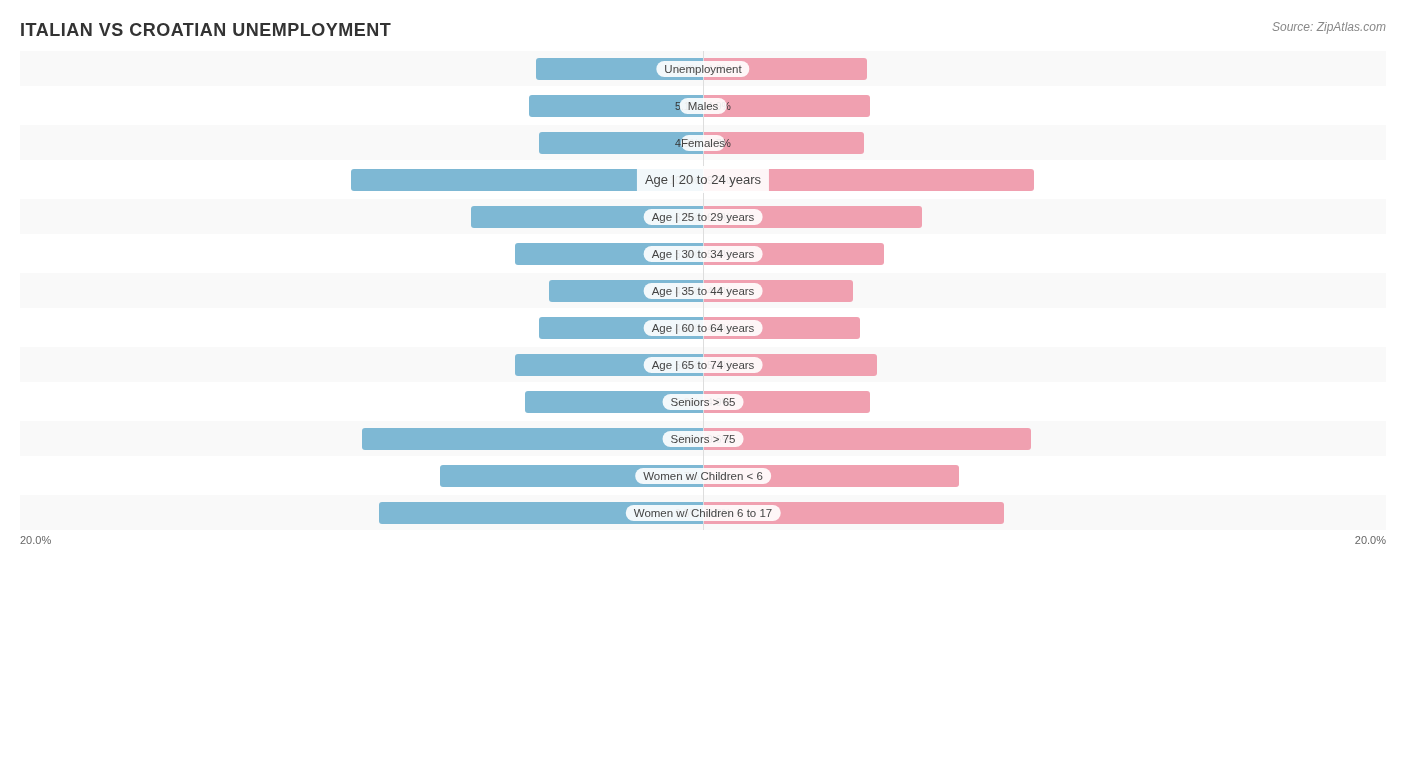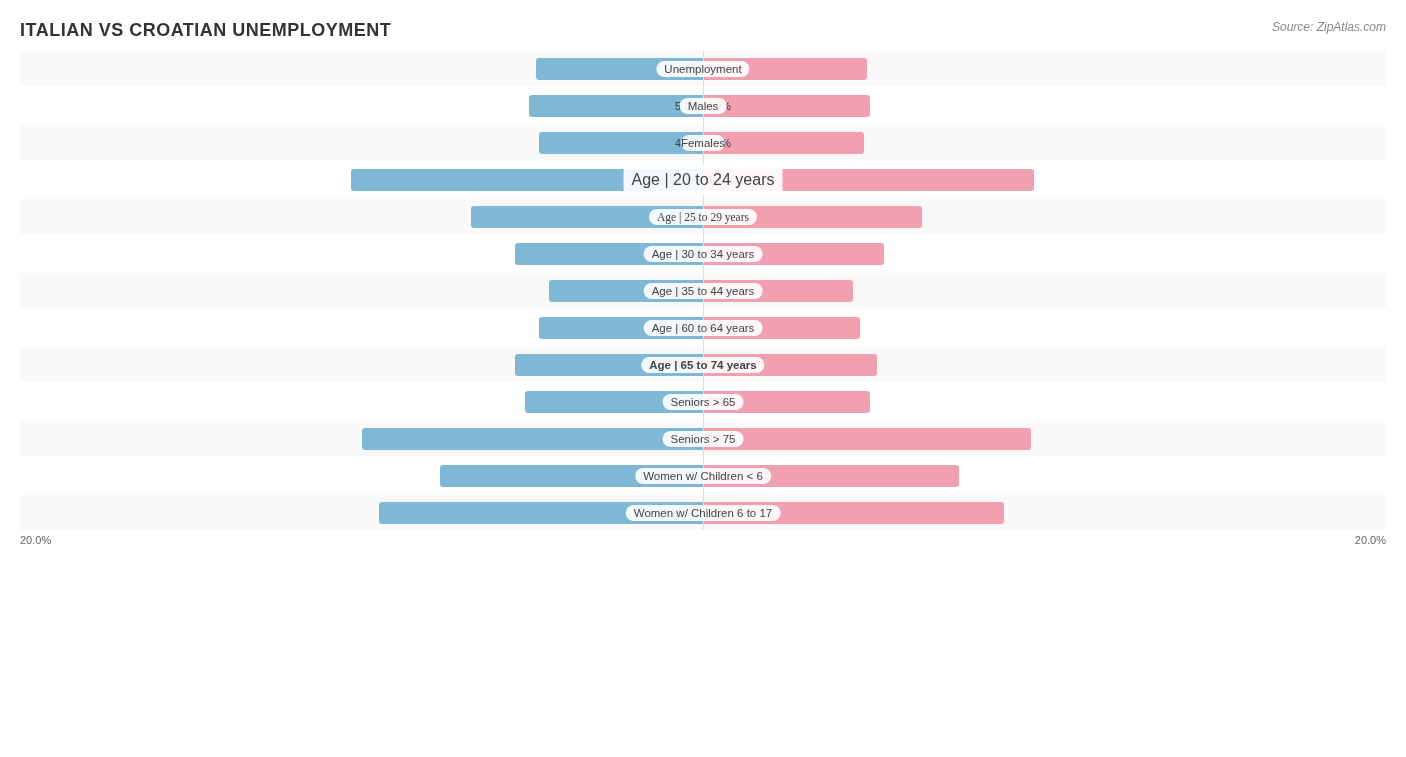--- a/index.html
+++ b/index.html
@@ -249,42 +249,42 @@
         border-radius:3px 0 0 3px;
         display:flex;
         align-items:center;
         justify-content:flex-end;
         padding-right:4px;
       ">
         <span style="font-size:10.5px;color:#333;white-space:nowrap;">10.3%</span>
       </div>
 
     </div>
-    <div class="label-center" style="position:absolute;left:50%;transform:translateX(-50%);z-index:10;background:rgba(255,255,255,0.9);padding:6px 8px;border-radius:2px;font-size:16px;color:#444;white-space:nowrap;">
+    <div class="label-center" style="position:absolute;left:50%;transform:translateX(-50%);z-index:10;background:rgba(255,255,255,0.9);padding:6px 8px;border-radius:2px;font-size:13px;color:#444;white-space:nowrap;">
       Age | 20 to 24 years
     </div>
     <div style="position:absolute; right:0; top:0; width:50%; height:100%; display:flex; align-items:center; justify-content:flex-start;">
       <div style="
         position:absolute;
         left:0;
         width:48.5%;
         height:22px;
         background:#f0a0b0;
         border-radius:0 3px 3px 0;
         display:flex;
         align-items:center;
         justify-content:flex-start;
         padding-left:4px;
       ">
         <span style="font-size:10.5px;color:#333;white-space:nowrap;">9.7%</span>
       </div>
 
     </div>
   </div>
-      <div class="row row-bg-light" style="position: relative; height: 35px; font-family: Liberation Serif, serif;">
+      <div class="row row-bg-light" style="position: relative; height: 35px;">
     <div style="position:absolute; left:0; top:0; width:50%; height:100%; display:flex; align-items:center; justify-content:flex-end;">
       <div style="
         position:absolute;
         right:0;
         width:34%;
         height:22px;
         background:#7eb8d4;
         border-radius:3px 0 0 3px;
         display:flex;
         align-items:center;
@@ -426,21 +426,21 @@
         display:flex;
         align-items:center;
         justify-content:flex-start;
         padding-left:4px;
       ">
         <span style="font-size:10.5px;color:#333;white-space:nowrap;">4.6%</span>
       </div>
 
     </div>
   </div>
-      <div class="row row-bg-light" style="position: relative; height: 35px; font-weight: bold;">
+      <div class="row row-bg-light" style="position: relative; height: 35px;">
     <div style="position:absolute; left:0; top:0; width:50%; height:100%; display:flex; align-items:center; justify-content:flex-end;">
       <div style="
         position:absolute;
         right:0;
         width:27.500000000000004%;
         height:22px;
         background:#7eb8d4;
         border-radius:3px 0 0 3px;
         display:flex;
         align-items:center;

